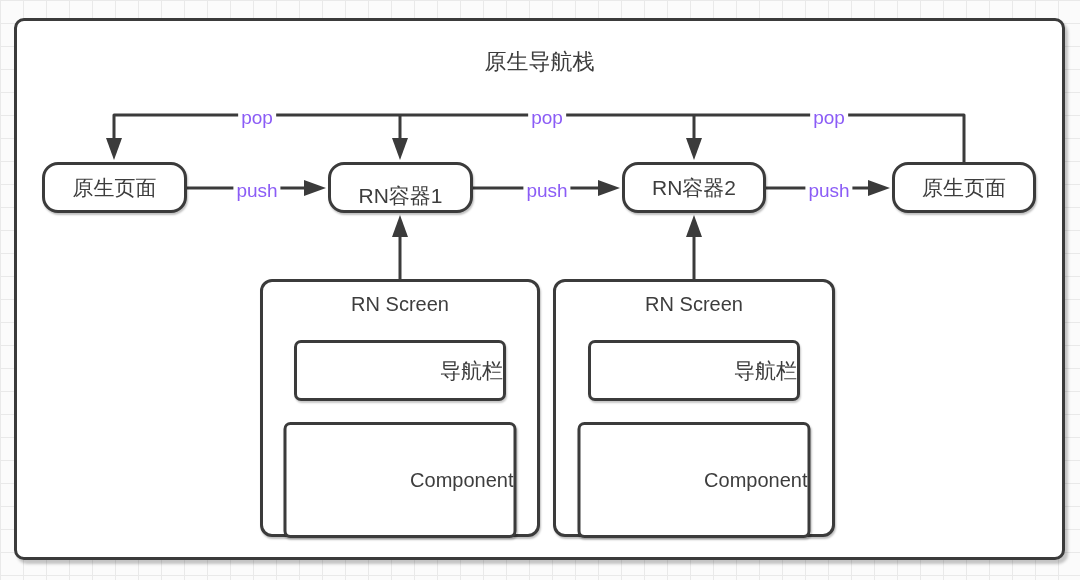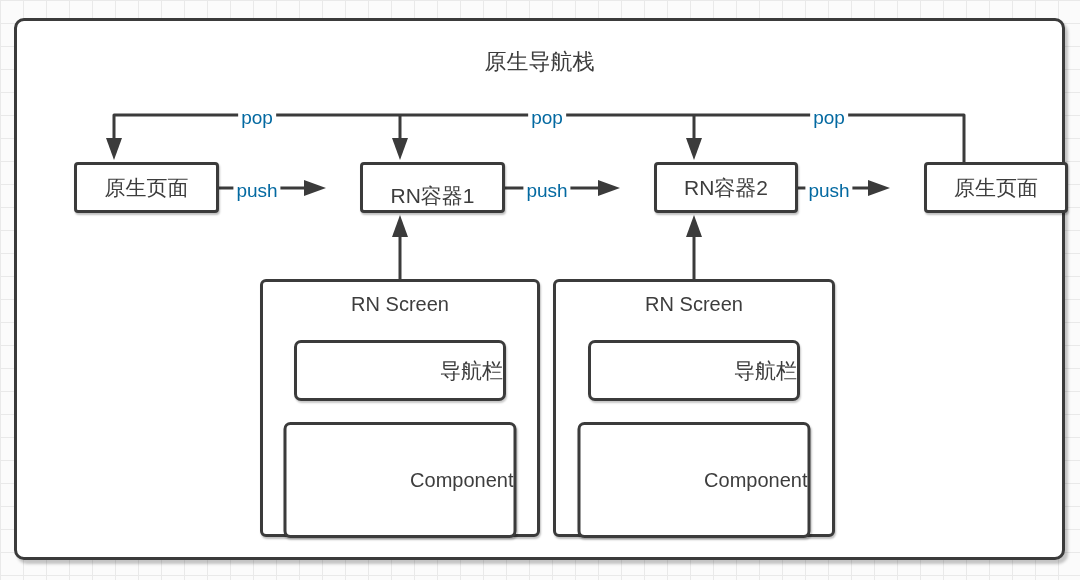--- a/index.html
+++ b/index.html
@@ -44,51 +44,50 @@
     width: 1080px; height: 580px;
     z-index: 1;
     pointer-events: none;
   }
   .node {
     position: absolute;
     top: 162px;
     height: 51px;
     background: #ffffff;
     border: 3px solid #3b3b3b;
-    border-radius: 4px;
+    border-radius: 16px;
     box-shadow: 1px 2px 2px rgba(0,0,0,0.25);
     display: flex;
     align-items: center;
     justify-content: center;
     font-size: 21px;
     z-index: 2;
-    margin-left: 32px;
   }
   .node-native-left  { left: 42px;  width: 145px; }
   .node-rn1          { left: 328px; width: 145px; align-items: flex-end; }
   .node-rn2          { left: 622px; width: 144px; }
   .node-native-right { left: 892px; width: 144px; }
   .edge-label {
     position: absolute;
     transform: translate(-50%, -50%);
     background: #ffffff;
     padding: 0 3px;
     font-size: 19px;
     line-height: 23px;
-    color: #0369a1;
+    color: #8b5cf6;
     z-index: 3;
     white-space: nowrap;
   }
   .screen {
     position: absolute;
     top: 279px;
     height: 258px;
     background: #ffffff;
     border: 3px solid #3b3b3b;
-    border-radius: 6px;
+    border-radius: 12px;
     box-shadow: 1px 2px 2px rgba(0,0,0,0.25);
     z-index: 2;
   }
   .screen-left  { left: 260px; width: 280px; }
   .screen-right { left: 553px; width: 282px; }
   .screen-title {
     position: absolute;
     top: 10px;
     width: 100%;
     text-align: center;

